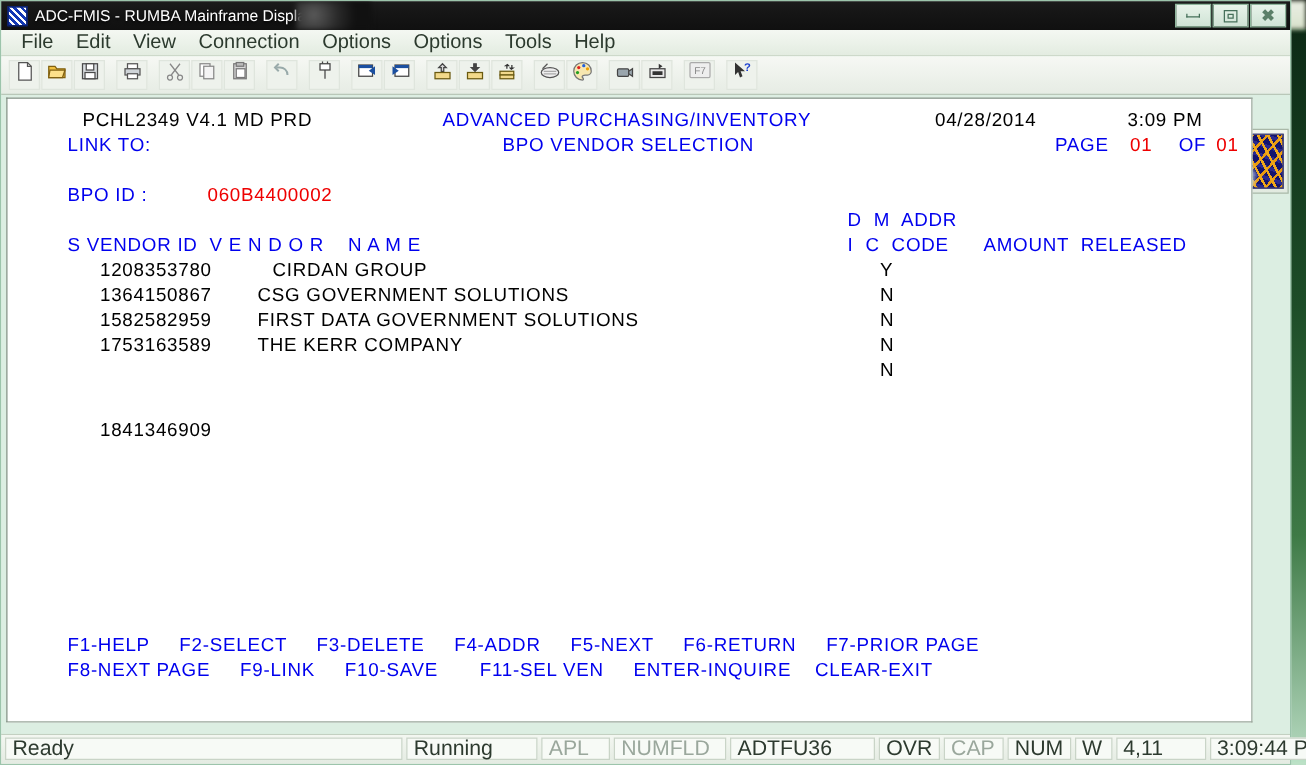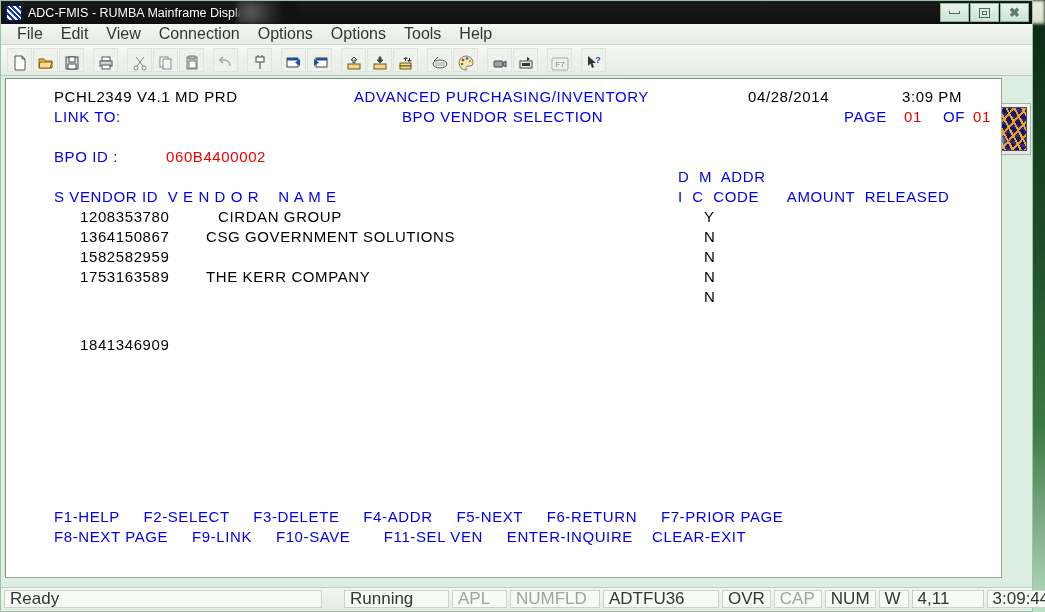--- a/index.html
+++ b/index.html
@@ -120,21 +120,21 @@
     height: 31px; flex: 0 0 31px;
     background: linear-gradient(to bottom,#f6f8f4,#e6ece4);
     border-bottom: 1px solid #b9c7b8;
     display: flex; align-items: center;
     padding-left: 6px; gap: 1px;
   }
   .tb-btn {
     width: 25px; height: 24px;
     border: 1px solid #dfe5dd;
     background: #eef2ec;
-    display:flex; align-items:flex-end; justify-content:center;
+    display:flex; align-items:flex-start; justify-content:center;
     position: relative;
   }
   .tb-btn svg { display:block; }
   .tb-sep { width: 7px; height: 24px; }
 
   
   #terminal-outer {
     flex: 1 1 auto;
     position: relative;
     background: #dceee2;
@@ -194,21 +194,21 @@
     border: 1px solid #c9d4c7;
     background: #f7faf6;
     font-size: 17px;
     color: #2d3a2f;
     display: flex; align-items: center;
     padding: 0 5px;
     white-space: nowrap;
   }
   .sb-cell.dim { color: #9aa79c; }
   #sb-ready { flex: 0 0 318px; }
-  #sb-running { flex: 0 0 105px; margin-left: 19px; }
+  #sb-running { flex: 0 0 105px; }
   #sb-apl { flex: 0 0 55px; }
   #sb-numfld { flex: 0 0 90px; }
   #sb-session { flex: 0 0 116px; }
   #sb-ovr { flex: 0 0 48px; }
   #sb-cap { flex: 0 0 48px; }
   #sb-num { flex: 0 0 50px; }
   #sb-w { flex: 0 0 30px; }
   #sb-pos { flex: 0 0 72px; }
   #sb-time { flex: 1 1 auto; }
   #sb-grip {
@@ -405,21 +405,21 @@
   </div>
 
   <div id="terminal-outer">
 
     <div id="thumb-panel">
       <div id="thumb-img"></div>
     </div>
 
     <div id="terminal">
 
-      <div class="scr black" style="left:48px; top:8px;text-align:center;">PCHL2349 V4.1 MD PRD</div>
+      <div class="scr black" style="left:60px; top:8px;text-align:center;">PCHL2349 V4.1 MD PRD</div>
       <div class="scr blue" style="left:348px; top:8px;">ADVANCED PURCHASING/INVENTORY</div>
       <div class="scr black" style="left:742px; top:8px;">04/28/2014</div>
       <div class="scr black" style="left:896px; top:8px;">3:09 PM</div>
 
       <div class="scr blue" style="left:48px; top:28px;">LINK TO:</div>
       <div class="scr blue" style="left:152px; top:28px; width:180px; height:16px; border-bottom:0;"></div>
       <div class="scr blue" style="left:396px; top:28px;">BPO VENDOR SELECTION</div>
       <div class="scr blue" style="left:838px; top:28px;">PAGE</div>
       <div class="scr red" style="left:898px; top:28px;">01</div>
       <div class="scr blue" style="left:937px; top:28px;">OF</div>
@@ -438,20 +438,21 @@
       <div class="scr black" style="left:200px; top:128px;margin-left:12px;">CIRDAN GROUP</div>
       <div class="scr black" style="left:698px; top:128px;">Y</div>
 
       <div class="scr black" style="left:52px;  top:148px; width:22px;"></div>
       <div class="scr black" style="left:74px;  top:148px;">1364150867</div>
       <div class="scr black" style="left:200px; top:148px;">CSG GOVERNMENT SOLUTIONS</div>
       <div class="scr black" style="left:698px; top:148px;">N</div>
 
       <div class="scr black" style="left:52px;  top:168px; width:22px;"></div>
       <div class="scr black" style="left:74px;  top:168px;">1582582959</div>
+      <div class="scr black" style="left:200px; top:168px;">FIRST DATA GOVERNMENT SOLUTIONS</div>
       <div class="scr black" style="left:698px; top:168px;">N</div>
 
       <div class="scr black" style="left:52px;  top:188px; width:22px;"></div>
       <div class="scr black" style="left:74px;  top:188px;">1753163589</div>
       <div class="scr black" style="left:200px; top:188px;">THE KERR COMPANY</div>
       <div class="scr black" style="left:698px; top:188px;">N</div>
 
       <div class="scr black" style="left:52px;  top:208px; width:22px;"></div>
       <div class="scr black" style="left:74px;  top:208px;margin-top:48px;">1841346909</div>
       <div class="scr black" style="left:698px; top:208px;">N</div>

